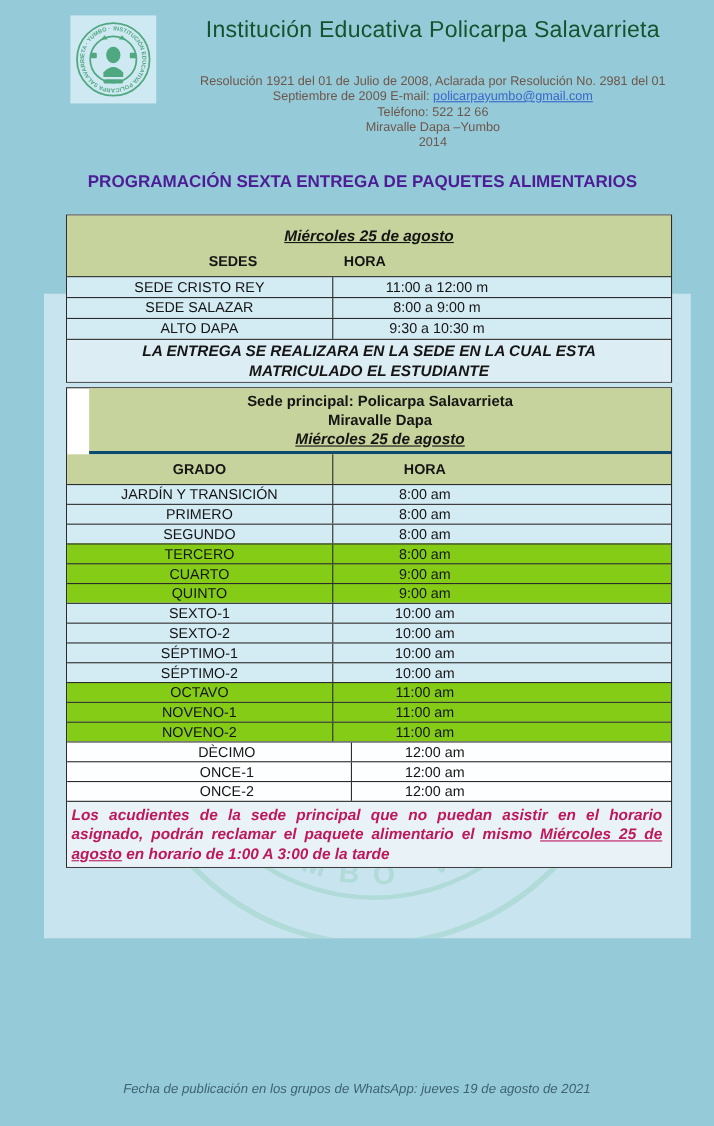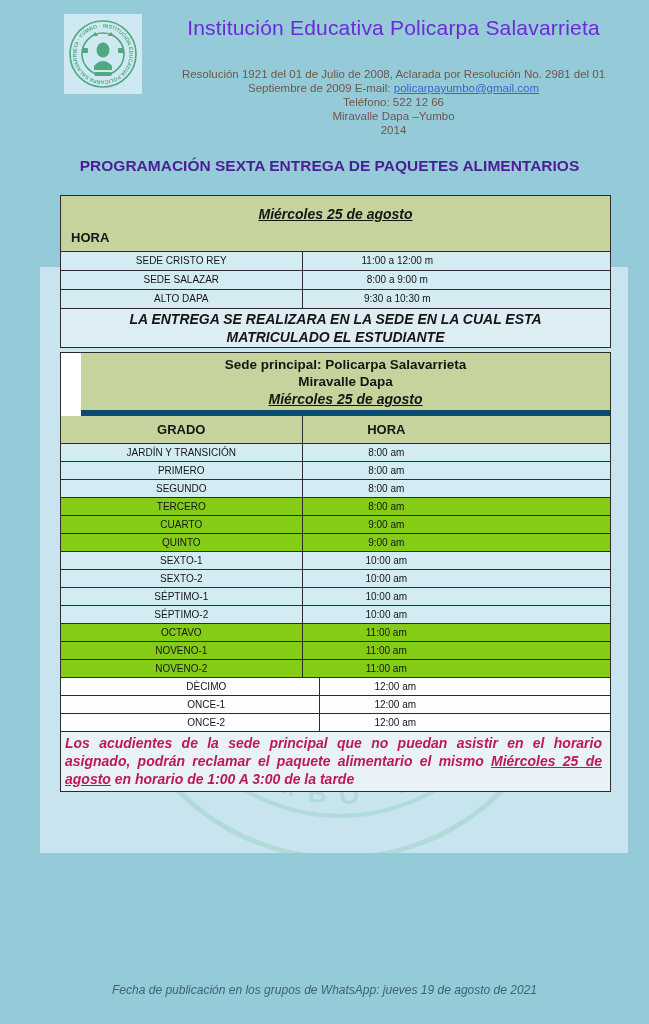--- a/index.html
+++ b/index.html
@@ -12,21 +12,21 @@
 
   
   .panel{position:absolute;left:40px;top:267px;width:588px;height:586px;background:#c8e4ee;}
 
   
   .watermark{position:absolute;left:40px;top:267px;width:588px;height:586px;pointer-events:none;overflow:hidden;}
 
   
   .logo{position:absolute;left:64px;top:14px;width:78px;height:80px;background:#cfe9f2;}
   .header-text{position:absolute;left:150px;right:12px;top:16px;text-align:center;}
-  .inst-title{font-size:21px;color:#6d28d9;font-weight:normal;margin:0 0 12px 0;letter-spacing:.2px;}
+  .inst-title{font-size:21px;color:#14532d;font-weight:normal;margin:0 0 12px 0;letter-spacing:.2px;}
   .sub{font-size:11.5px;line-height:14px;color:#6e564a;margin-top:27px;}
   .sub a{color:#3a66c9;text-decoration:underline;}
 
   
   .doc-title{position:absolute;left:40px;right:30px;top:157px;text-align:center;
     font-size:15.5px;font-weight:bold;color:#4c1d95;}
 
   
   .tbl{position:absolute;left:60px;width:549px;border:1px solid #2c2c2c;background:#fff;}
   .table1{top:195px;}
@@ -37,30 +37,30 @@
   .bg-olive{background:#84cc16;}
   .bg-white{background:#fdfeff;padding-left:32px;}
 
   .t1-head{padding:9px 0 4px 0;}
   .t-date{display:block;text-align:center;font-size:14px;font-weight:bold;font-style:italic;
     text-decoration:underline;color:#151515;height:18px;line-height:18px;}
   .t1-cols{display:flex;margin-top:6px;height:18px;line-height:18px;font-size:13px;font-weight:bold;color:#151515;}
   .t1-cols .c-left{width:44%;text-align:center;padding-left:60px;box-sizing:border-box;}
   .t1-cols .c-right{flex:1;text-align:left;padding-left:10px;}
 
-  .trow{display:flex;height:18px;line-height:18px;border-top:1px solid #2c2c2c;font-size:10px;color:#151515;}
+  .trow{display:flex;height:18px;line-height:18px;border-top:1px solid #2c2c2c;font-size:13px;color:#151515;}
   .trow .cell-l{width:44%;text-align:center;border-right:1px solid #2c2c2c;box-sizing:border-box;overflow:hidden;}
   .trow .cell-r{flex:1;text-align:center;padding-right:118px;overflow:hidden;}
   .table2 .trow{height:17px;line-height:17px;}
   .table2 .trow .cell-r{padding-right:140px;}
 
   .t1-note{border-top:1px solid #2c2c2c;background:#dcedf4;text-align:center;
     font-size:14px;font-weight:bold;font-style:italic;color:#151515;line-height:18px;padding:1px 26px;}
 
-  .t2-head{padding:3px 0 2px 0;border-bottom:6px solid #0c4a6e;text-align:center;
+  .t2-head{padding:3px 0 2px 0;border-bottom:3px solid #0c4a6e;text-align:center;
     font-size:13.5px;font-weight:bold;color:#151515;line-height:17px;margin-left:20px;}
   .t2-cols{display:flex;height:27px;line-height:27px;font-size:13px;font-weight:bold;color:#151515;}
   .t2-cols .c-left{width:44%;text-align:center;border-right:1px solid #2c2c2c;box-sizing:border-box;}
   .t2-cols .c-right{flex:1;text-align:center;padding-right:140px;}
 
   .t2-note{border-top:1px solid #2c2c2c;background:#e9f3f7;text-align:justify;
     font-size:14px;font-weight:bold;font-style:italic;color:#be185d;line-height:18px;padding:2px 8px 3px 4px;}
   .t2-note .u{text-decoration:underline;}
 
   .footer{position:absolute;left:0;width:100%;top:983px;text-align:center;
@@ -118,20 +118,21 @@
       <div>2014</div>
     </div>
   </div>
 
   <div class="doc-title">PROGRAMACIÓN SEXTA ENTREGA DE PAQUETES ALIMENTARIOS</div>
 
   <div class="tbl table1">
     <div class="t1-head olive">
       <span class="t-date">Miércoles 25 de agosto</span>
       <div class="t1-cols">
+        <div class="c-left">SEDES</div>
         <div class="c-right">HORA</div>
       </div>
     </div>
     <div class="trow bg-blue">
         <div class="cell-l">SEDE CRISTO REY</div>
         <div class="cell-r">11:00 a 12:00 m</div>
       </div>
       <div class="trow bg-blue">
         <div class="cell-l">SEDE SALAZAR</div>
         <div class="cell-r">8:00 a 9:00 m</div>

